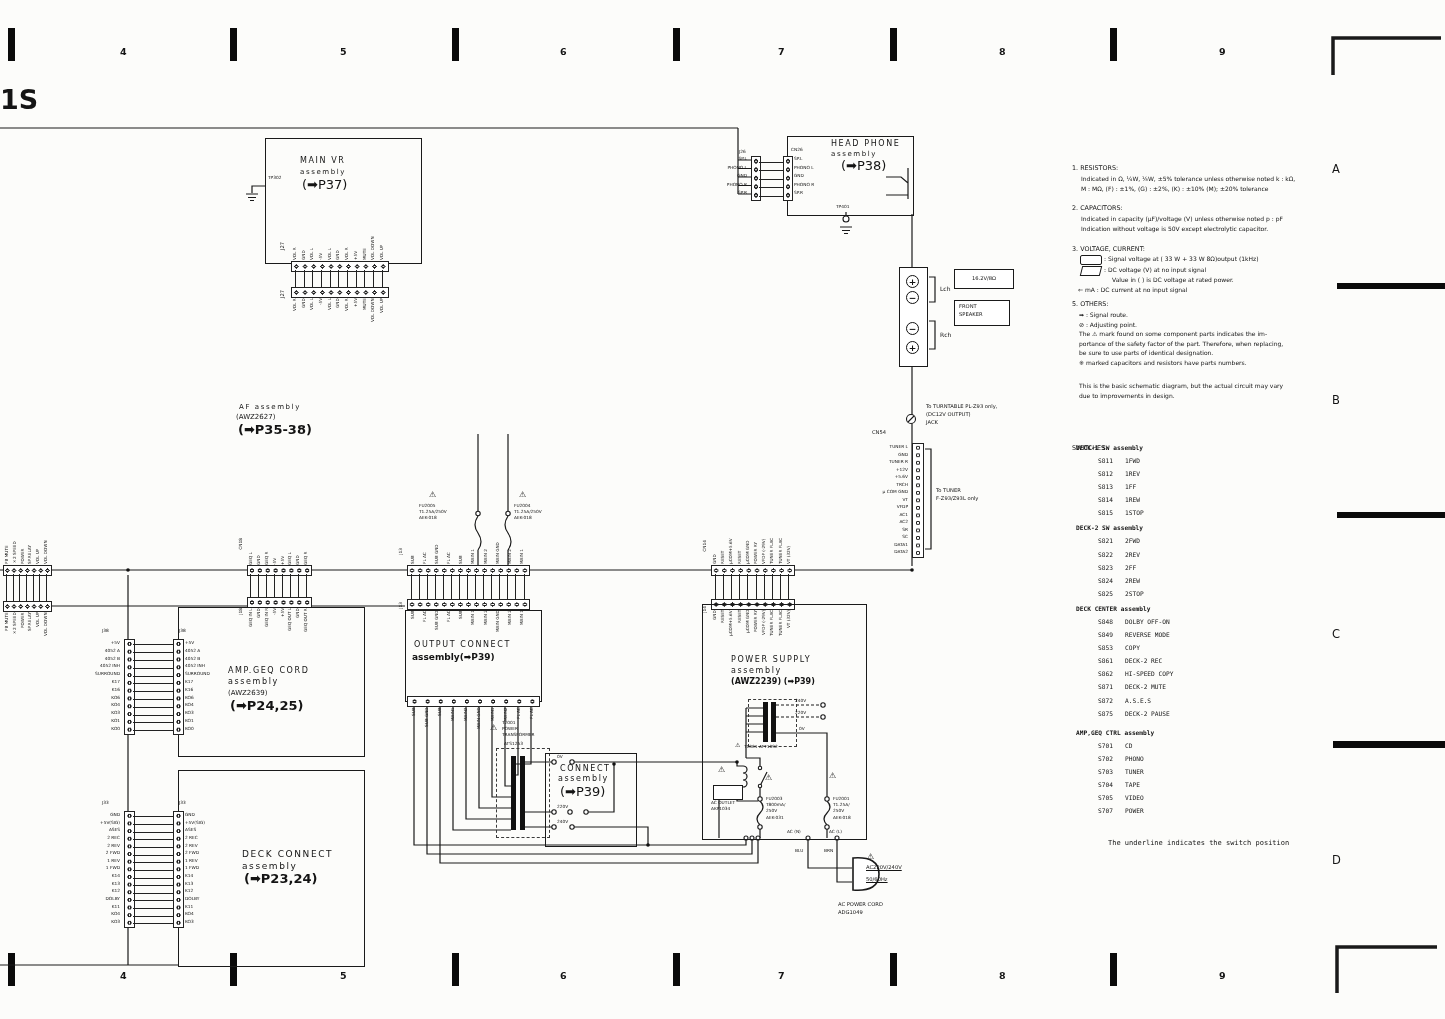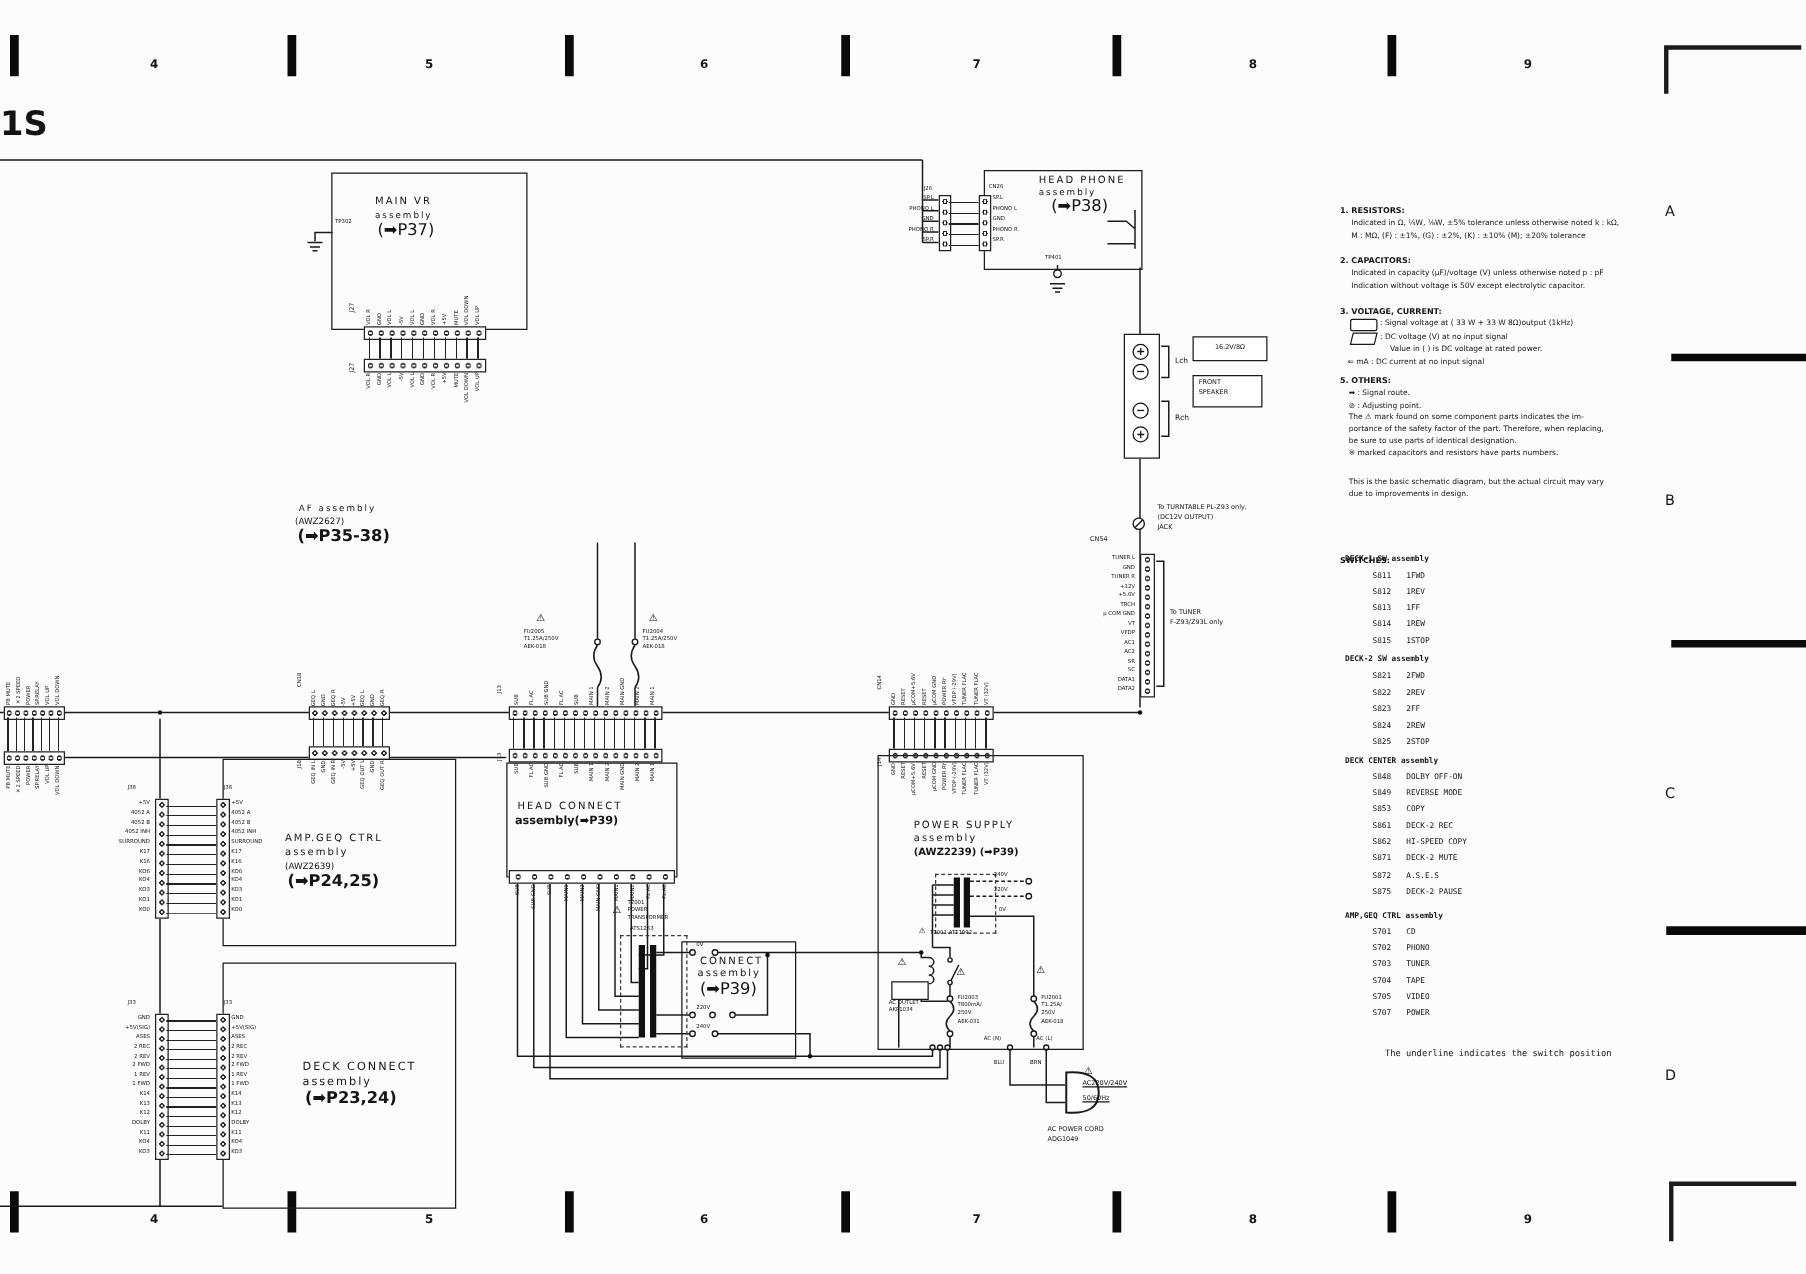--- a/index.html
+++ b/index.html
@@ -26,21 +26,21 @@
   .wires-h{background-image:repeating-linear-gradient(to bottom,rgba(0,0,0,0) 0,rgba(0,0,0,0) calc(var(--p)/2 - .5px),#222 calc(var(--p)/2 - .5px),#222 calc(var(--p)/2 + .5px),rgba(0,0,0,0) calc(var(--p)/2 + .5px),rgba(0,0,0,0) var(--p))}
   .term{width:13px;height:13px;border:1.6px solid #111;border-radius:50%;background:#fff;display:flex;align-items:center;justify-content:center;font-size:9px;font-weight:bold;box-sizing:border-box}
   .warn{font-size:8px;line-height:1;color:#111}
   .t4{font-size:4.3px;line-height:1.45;white-space:nowrap}
   .t5{font-size:5.2px;line-height:1.5;white-space:nowrap}
   .t6{font-size:6px;line-height:1.6;white-space:nowrap}
   .t7{font-size:7px;line-height:1.45;white-space:nowrap}
   .t8{font-size:8px;line-height:1.35;white-space:nowrap}
   .t9{font-size:9px;line-height:1.35;white-space:nowrap}
   .ref{font-size:13px;font-weight:normal;white-space:nowrap}
-  .nh{font-size:6.4px;font-weight:bold;white-space:nowrap}
+  .nh{font-size:6.4px;font-weight:normal;white-space:nowrap}
   .note{font-size:6px;line-height:1.6;white-space:nowrap}
   .num{font-size:9.5px;font-weight:bold}
   .rl{font-size:11.5px}
   .ul{text-decoration:underline}
   .swh{font-size:6.2px;font-weight:bold;line-height:13px;white-space:nowrap}
   .swg{margin-bottom:2px}
   .swr{display:flex;padding-left:22px;line-height:13.1px;font-size:6.2px;white-space:nowrap}
   .swid{width:27px;flex:0 0 27px}
 </style>
 </head>
@@ -307,21 +307,21 @@
       <div>GND</div>
       <div>GEQ IN R</div>
       <div>-5V</div>
       <div>+5V</div>
       <div>GEQ OUT L</div>
       <div>GND</div>
       <div>GEQ OUT R</div>
   </div>
 
   <div class="abs bx" style="left:178px;top:607px;width:185px;height:148px"></div>
-  <div class="abs t8 ls" style="left:228px;top:666px">AMP.GEQ CTRL</div>
+  <div class="abs t8 ls" style="left:228px;top:666px">AMP.GEQ CORD</div>
   <div class="abs t8 ls" style="left:228px;top:677px">assembly</div>
   <div class="abs t7" style="left:228px;top:688px">(AWZ2639)</div>
   <div class="abs" style="left:230px;top:698px;font-size:13px;font-weight:bold">(➡P24,25)</div>
   <div class="abs t4" style="left:102px;top:628px">J38</div>
   <div class="abs t4" style="left:179px;top:628px">J38</div>
   <div class="abs hcol ra" style="left:56px;top:639px;width:66px;height:94px;--p:7.8px">
     <div>+5V</div>
       <div>4052 A</div>
       <div>4052 B</div>
       <div>4052 INH</div>
@@ -432,21 +432,21 @@
       <div>SUB GND</div>
       <div>FL AC</div>
       <div>SUB</div>
       <div>MAIN 1</div>
       <div>MAIN 2</div>
       <div>MAIN GND</div>
       <div>MAIN 2</div>
       <div>MAIN 1</div>
   </div>
   <div class="abs bx" style="left:405px;top:610px;width:135px;height:90px"></div>
-  <div class="abs t8 ls" style="left:414px;top:640px">HEAD CONNECT</div>
+  <div class="abs t8 ls" style="left:414px;top:640px">OUTPUT CONNECT</div>
   <div class="abs t9" style="left:412px;top:651px;font-weight:bold">assembly(➡P39)</div>
   <div class="abs pins-h" style="left:407px;top:696px;width:131px;height:9px;--p:13.1px"></div>
   <div class="abs vrow vend" style="left:407px;top:707px;width:131px;height:44px;--p:13.1px">
     <div>SUB</div>
       <div>SUB GND</div>
       <div>SUB</div>
       <div>MAIN1</div>
       <div>MAIN2</div>
       <div>MAIN GND</div>
       <div>MAIN1</div>

